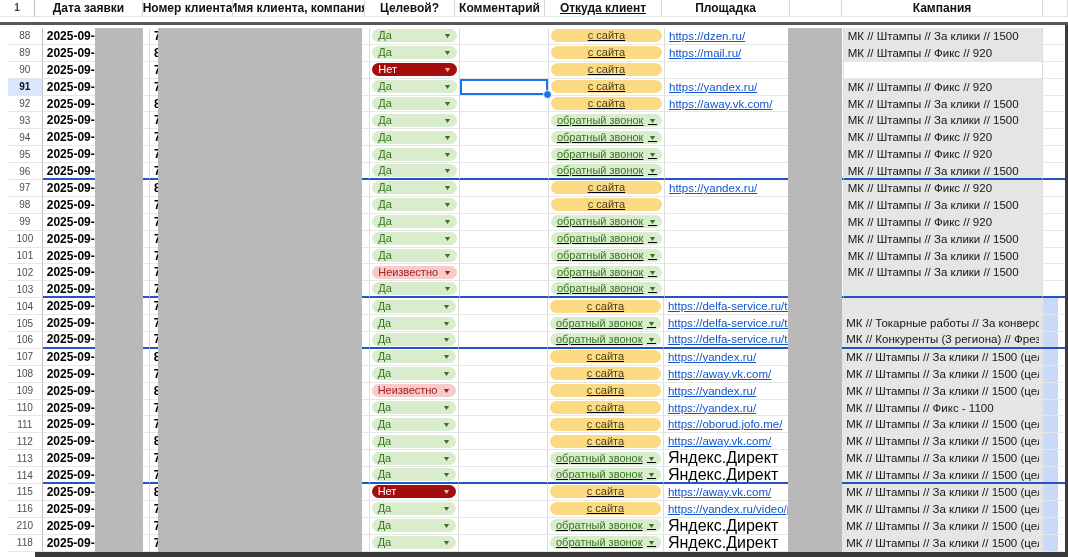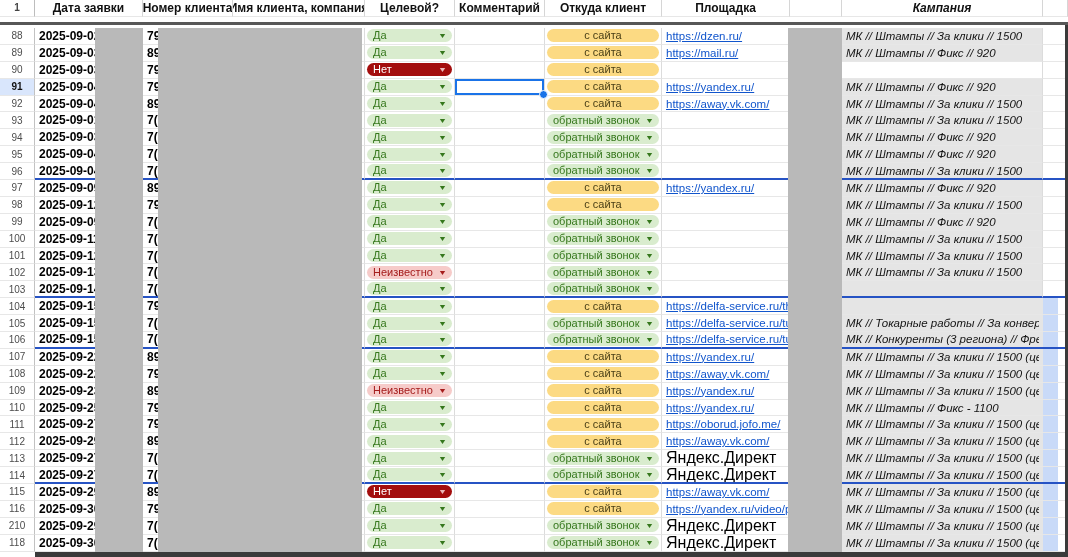--- a/index.html
+++ b/index.html
@@ -7,36 +7,36 @@
        font-family:"Liberation Sans",sans-serif;-webkit-font-smoothing:antialiased;}
   
   #hdr{position:absolute;top:0;left:0;width:1068px;height:25px;display:flex;
        border-bottom:3px solid #575757;box-sizing:border-box;background:#fff;}
   #hdr .c{display:flex;align-items:center;justify-content:center;font-weight:bold;
        font-size:12px;color:#111;box-sizing:border-box;border-right:1px solid #d6d6d6;
        overflow:hidden;white-space:nowrap;}
   #hdr .c-num{border-right:1px solid #bdbdbd;font-size:10px;color:#444;}
   
   #rows{position:absolute;top:28px;left:0;width:1068px;}
-  .row{display:flex;height:16.9px;}
+  .row{display:flex;height:16.9px;padding-left:8px;}
   .c{box-sizing:border-box;height:16.9px;border-right:1px solid #dcdcdc;
      border-bottom:1px solid #e7e7e7;display:flex;align-items:center;
      overflow:hidden;white-space:nowrap;background:#fff;}
   .c-num{width:35px;justify-content:center;font-size:10px;color:#4d4d4d;
          border-right:1px solid #c2c2c2;}
   .c-num.active{background:#d9e6fc;color:#111;font-weight:bold;}
   .c-date{width:108px;padding:0 4px;font-size:12px;font-weight:bold;color:#000;}
   .c-number{width:90px;padding:0 4px;font-size:12px;font-weight:bold;color:#000;}
   .c-name{width:132px;}
   .c-target{width:90px;padding:0 2px;}
   .c-comment{width:90px;position:relative;}
-  .c-source{width:117px;padding:0 2px;}
+  .c-source{width:117px;padding:0 2px;text-decoration:underline;}
   .c-platform{width:128px;padding:0 4px;}
   .c-gap{width:52px;}
-  .c-campaign{width:201px;padding:0 4px;font-size:11.5px;color:#141414;font-style:italic;}
+  .c-campaign{width:201px;padding:0 4px;font-size:11.5px;color:#141414;}
   .c-campaign span{display:block;width:193px;overflow:hidden;white-space:nowrap;}
   .c-extra{width:25px;border-right:none;}
   .c-campaign.filled{background:#e5e5e5;}
   .ext .c-campaign{overflow:visible;border-right:none;position:relative;z-index:2;}
   .ext .c-campaign span{width:210px;}
   .ext .c-extra{box-shadow:inset 15px 0 0 #c9daf8;}
   .sep .c:not(.c-num){border-bottom:2px solid #2653c4;}
   
   .chip{flex:1;height:13px;border-radius:7px;display:flex;align-items:center;
         justify-content:space-between;padding:0 6px;font-size:11px;line-height:13px;}

